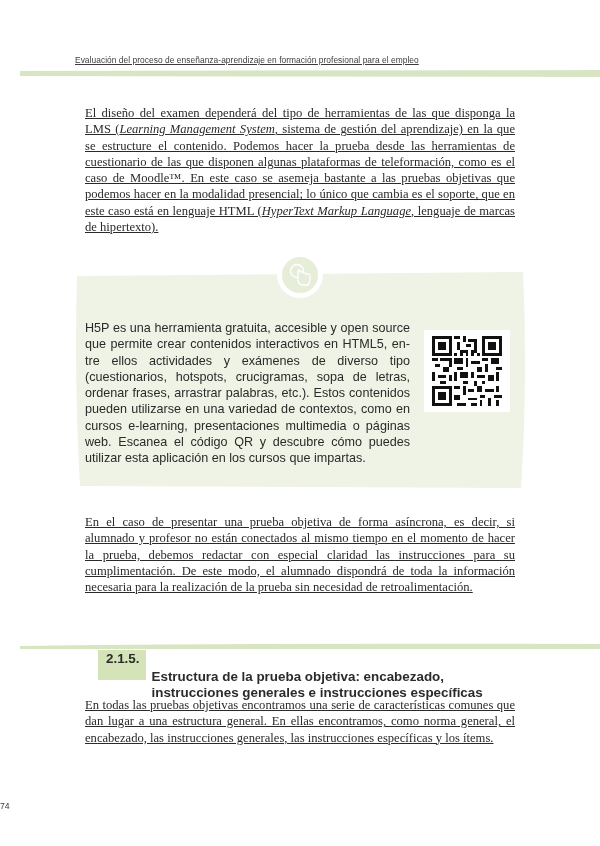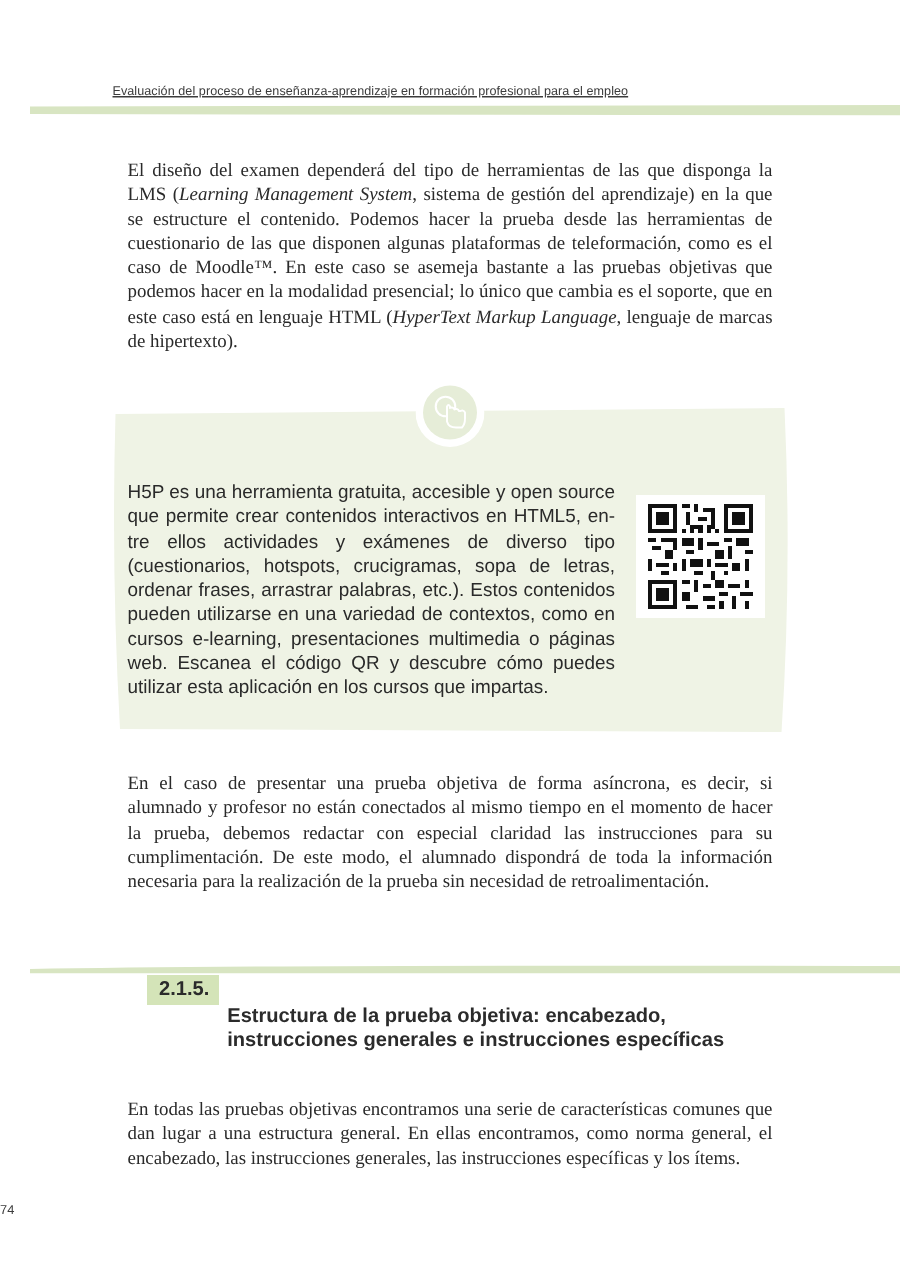--- a/index.html
+++ b/index.html
@@ -36,26 +36,27 @@
       position: absolute;
       left: 85px;
       width: 430px;
       font-family: "Liberation Serif", serif;
       font-size: 12.6px;
       line-height: 16.3px;
       color: #2a2a2a;
       text-align: justify;
       margin: 0;
       hyphens: manual;
+      text-decoration: underline;
     }
     .body-text i { font-style: italic; }
 
     .p1 { top: 105px; }
     .p2 { top: 514px; }
-    .p3 { top: 697px; margin-top: 34px; }
+    .p3 { top: 697px; }
 
     .callout {
       position: absolute;
       left: 74px;
       top: 272px;
       width: 452px;
       height: 216px;
     }
     .callout svg.bg {
       position: absolute;
@@ -105,21 +106,21 @@
       display: flex;
       align-items: flex-start;
       font-family: "Liberation Sans", sans-serif;
       font-weight: bold;
       font-size: 13.4px;
       line-height: 15.5px;
       color: #2b2b2b;
     }
     .section-number {
       background: #d4e4b8;
-      padding: 1px 6px 3px 8px;
+      padding: 1px 6px 13px 8px;
       margin-right: 6px;
       white-space: nowrap;
     }
     .section-title {
       width: 360px;
       padding-top: 19px;
     }
     .page-number {
       position: absolute;
       left: 0;

